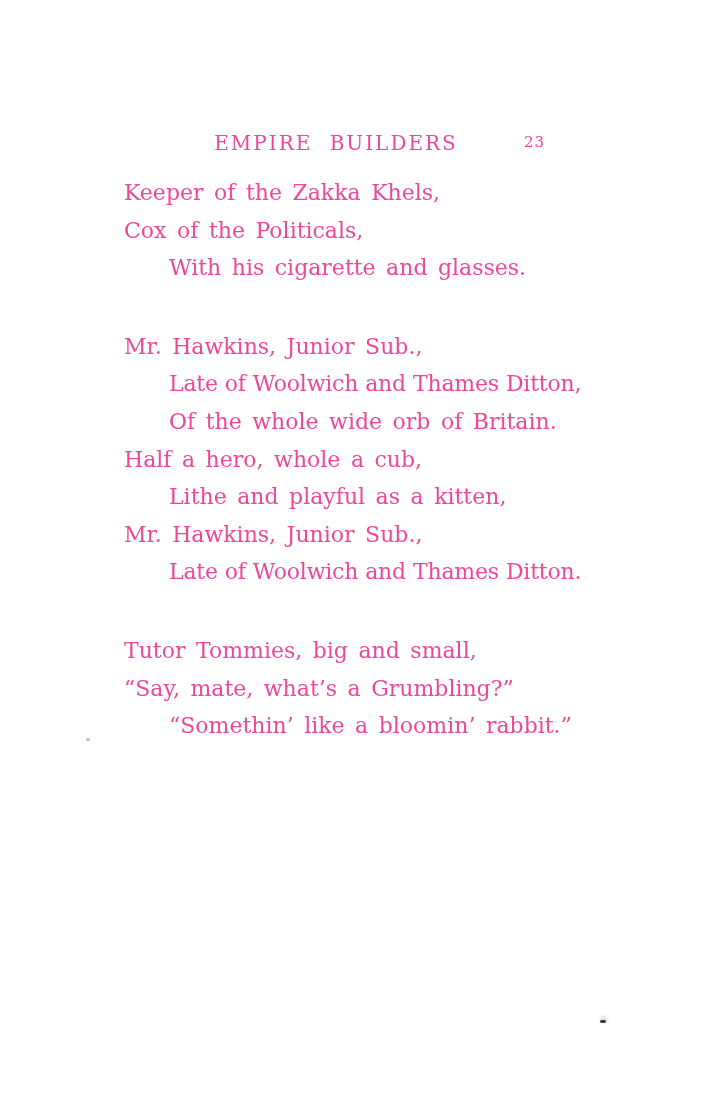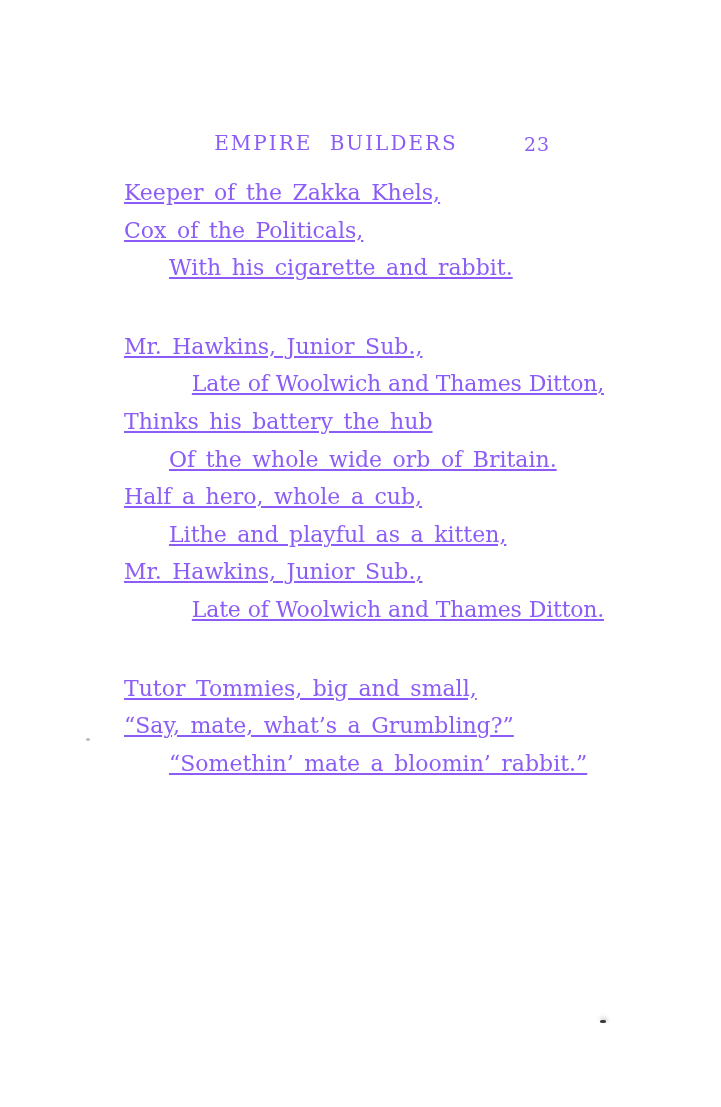--- a/index.html
+++ b/index.html
@@ -8,63 +8,61 @@
     background: #e8e8e8;
   }
   .page {
     position: relative;
     width: 721px;
     height: 1107px;
     margin: 0 auto;
     background: #ffffff;
     overflow: hidden;
     font-family: "DejaVu Serif", "Liberation Serif", serif;
-    color: #8b5cf6;
+    color: #ec4899;
   }
   .running-header {
     position: absolute;
     top: 131px;
     left: 124px;
     width: 424px;
     text-align: center;
     font-size: 20px;
     letter-spacing: 2px;
     word-spacing: 9px;
     white-space: nowrap;
   }
   .page-number {
     position: absolute;
     top: 133px;
     left: 524px;
-    font-size: 19px;
+    font-size: 15px;
     letter-spacing: 1px;
   }
   .poem {
     position: absolute;
     top: 174px;
     left: 124px;
     width: 480px;
-    text-decoration: underline;
   }
   .stanza {
     margin-bottom: 41px;
   }
   .line {
     font-size: 22px;
     line-height: 37.6px;
     word-spacing: 0.16em;
     white-space: nowrap;
   }
   .line.indent {
     padding-left: 45px;
   }
   .line.tight {
     word-spacing: 0.015em;
     letter-spacing: -0.01em;
-    text-align: right;
   }
   .ink-speck {
     position: absolute;
     border-radius: 50%;
   }
   .speck-left {
     top: 738px;
     left: 86px;
     width: 4px;
     height: 3px;
@@ -86,36 +84,35 @@
 <div class="page">
 
   <div class="running-header">EMPIRE BUILDERS</div>
 
   <div class="page-number">23</div>
 
   <div class="poem">
       <div class="stanza">
         <div class="line">Keeper of the Zakka Khels,</div>
         <div class="line">Cox of the Politicals,</div>
-        <div class="line indent">With his cigarette and rabbit.</div>
+        <div class="line indent">With his cigarette and glasses.</div>
       </div>
       <div class="stanza">
         <div class="line">Mr. Hawkins, Junior Sub.,</div>
         <div class="line indent tight">Late of Woolwich and Thames Ditton,</div>
-        <div class="line">Thinks his battery the hub</div>
         <div class="line indent">Of the whole wide orb of Britain.</div>
         <div class="line">Half a hero, whole a cub,</div>
         <div class="line indent">Lithe and playful as a kitten,</div>
         <div class="line">Mr. Hawkins, Junior Sub.,</div>
         <div class="line indent tight">Late of Woolwich and Thames Ditton.</div>
       </div>
       <div class="stanza">
         <div class="line">Tutor Tommies, big and small,</div>
         <div class="line">“Say, mate, what’s a Grumbling?”</div>
-        <div class="line indent">“Somethin’ mate a bloomin’ rabbit.”</div>
+        <div class="line indent">“Somethin’ like a bloomin’ rabbit.”</div>
       </div>
     </div>
 
   <div class="ink-speck speck-left"></div>
 
   <div class="ink-speck speck-bottom"></div>
 
 </div>
 
 </body></html>

